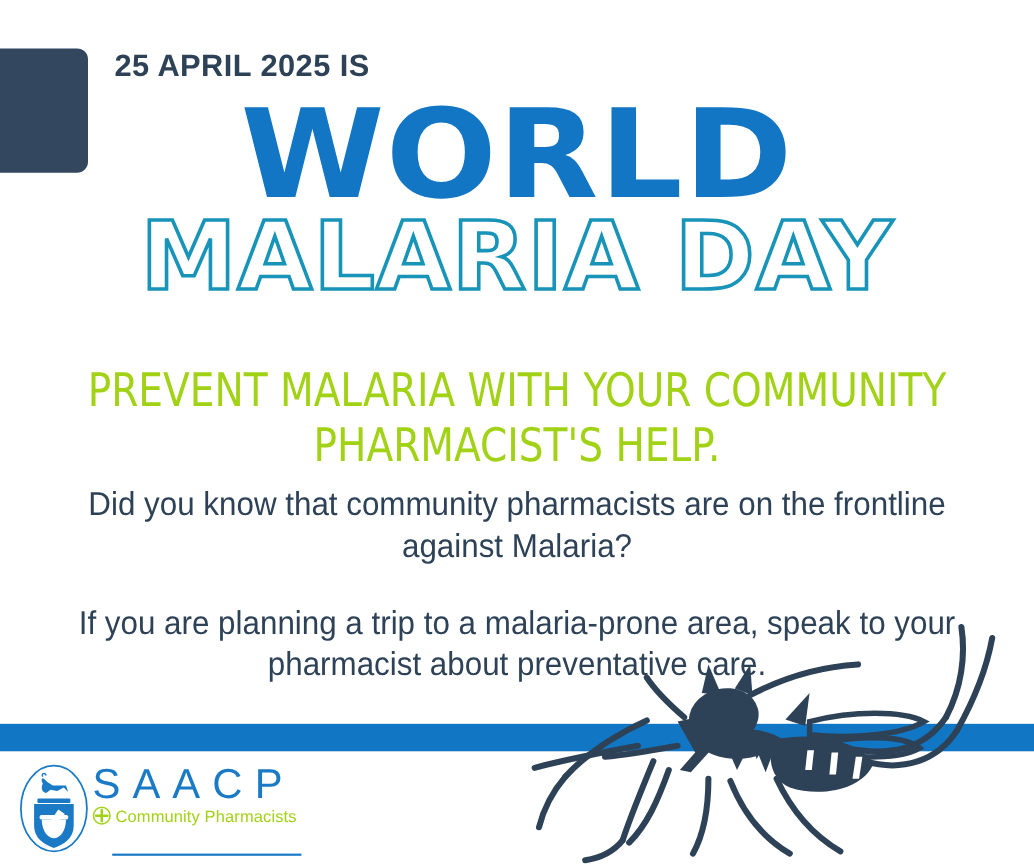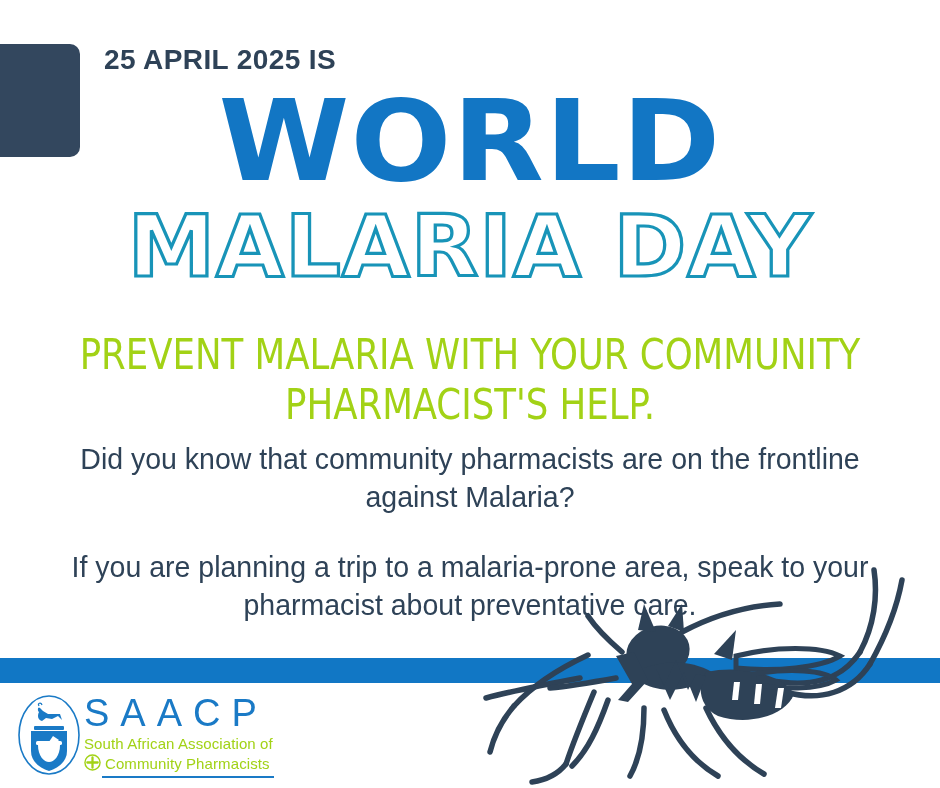--- a/index.html
+++ b/index.html
@@ -57,21 +57,21 @@
     letter-spacing: 1px;
     font-family: "DejaVu Sans", sans-serif;
     transform: scaleX(1.06);
   }
 
   
   .malaria-day-wrap {
     position: absolute;
     left: 0;
     right: 0;
-    top: 198px;
+    top: 185px;
     height: 100px;
     text-align: center;
   }
   .malaria-day-svg {
     display: block;
     margin: 0 auto;
   }
 
   
   .headline {
@@ -284,21 +284,20 @@
       <path d="M15 37 L 51 37 L 51 57 C 51 68, 42 74, 33 77 C 24 74, 15 68, 15 57 Z" fill="#1a7ac6"></path>
 
       <path d="M22 51 C 22 62, 28 68, 33 68 C 38 68, 44 62, 44 51 Z" fill="#ffffff"></path>
       <rect x="20" y="47" width="26" height="4" rx="1.6" fill="#ffffff"></rect>
 
       <path d="M37 42 L 43 46 L 32 58 L 28 55 Z" fill="#ffffff"></path>
     </svg>
 
     <div class="logo-text">
       <div class="logo-acronym">SAACP</div>
-      <div class="logo-line1">South African Association of</div>
       <div class="logo-line2-row">
         <svg class="logo-cross-icon" viewBox="0 0 18 18">
           <circle cx="9" cy="9" r="8" fill="none" stroke="#a2d216" stroke-width="1.5"></circle>
           <path d="M9 3.5 L9 14.5 M3.5 9 L14.5 9" stroke="#a2d216" stroke-width="2.4" stroke-linecap="round"></path>
         </svg>
         <div class="logo-line2">Community Pharmacists</div>
       </div>
     </div>
     <div class="logo-underline"></div>
   </div>

